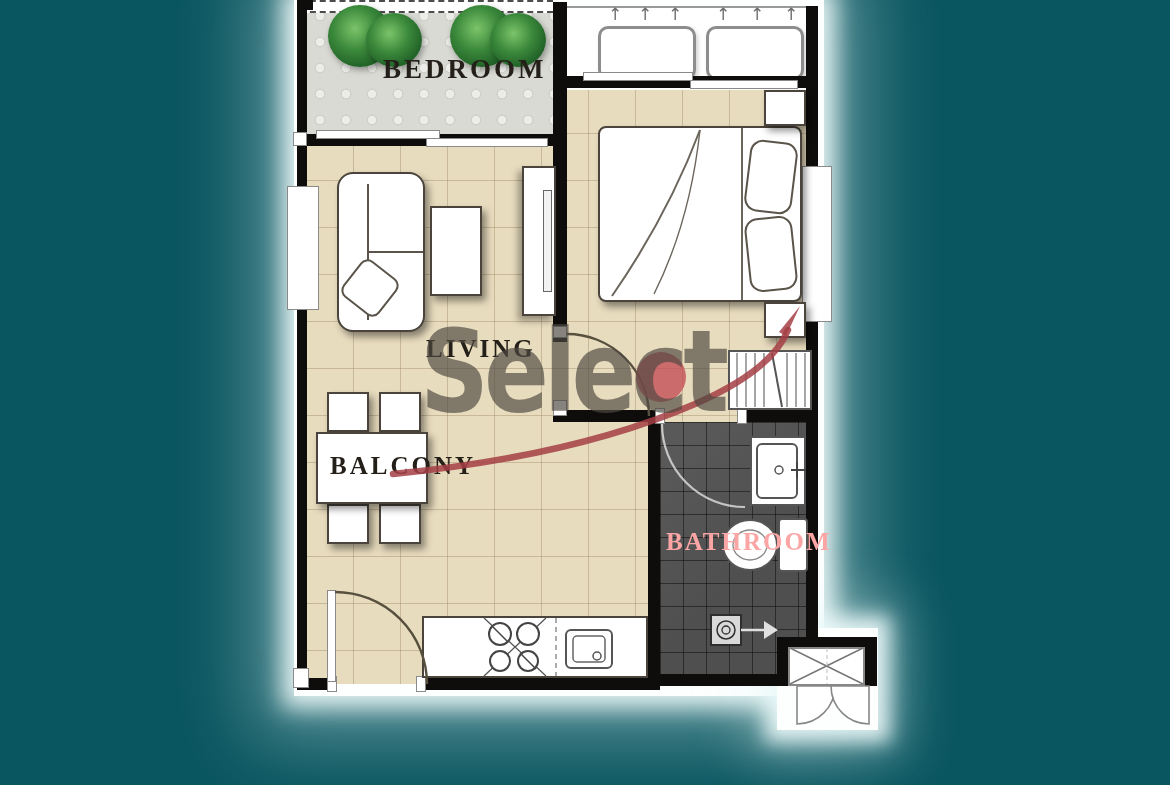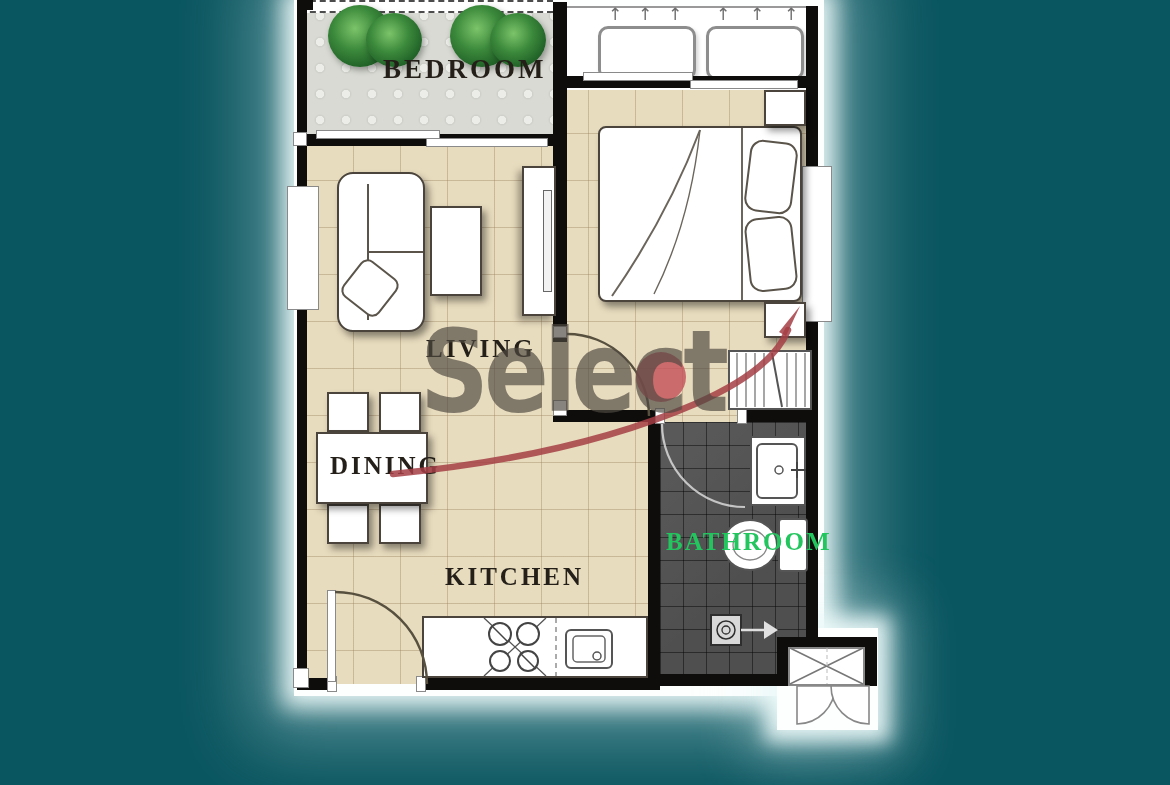--- a/index.html
+++ b/index.html
@@ -178,23 +178,22 @@
     <polygon points="764,621 778,630 764,639" fill="#e0e0e0"></polygon>
 
     <path d="M790,648 L863,684 M863,648 L790,684" stroke="#777" stroke-width="1.5"></path>
     <path d="M827,648 L827,684" stroke="#bbb" stroke-width="1" stroke-dasharray="4,3"></path>
     <path d="M797,686 L835,686 A38,38 0 0 1 797,724 Z" fill="#fff" stroke="#888" stroke-width="1.6"></path>
     <path d="M869,686 L831,686 A38,38 0 0 0 869,724 Z" fill="#fff" stroke="#888" stroke-width="1.6"></path>
   </svg>
 
   <div class="label" style="left:383px;top:54px;font-size:27px;">BEDROOM</div>
   <div class="label" style="left:426px;top:335px;">LIVING</div>
-  <div class="label" style="left:330px;top:452px;">DINING</div>
-  <div class="label" style="left:445px;top:563px;">KITCHEN</div>
-  <div class="label" style="left:666px;top:528px;color:#22c55e;letter-spacing:2px;">BATHROOM</div>
+  <div class="label" style="left:330px;top:452px;">BALCONY</div>
+  <div class="label" style="left:666px;top:528px;color:#fca5a5;letter-spacing:2px;">BATHROOM</div>
 
   <div class="wm-dot"></div>
   <svg width="1170" height="785">
     <path d="M393,474 C505,463 612,440 695,404 C748,381 777,357 788,330" stroke="#a53e45" stroke-width="6.5" fill="none" opacity=".85" stroke-linecap="round"></path>
     <polygon points="786,336 800,306 779,332" fill="#a53e45" opacity=".85"></polygon>
   </svg>
   <div class="wm-text">Select</div>
 
 </div>
 

